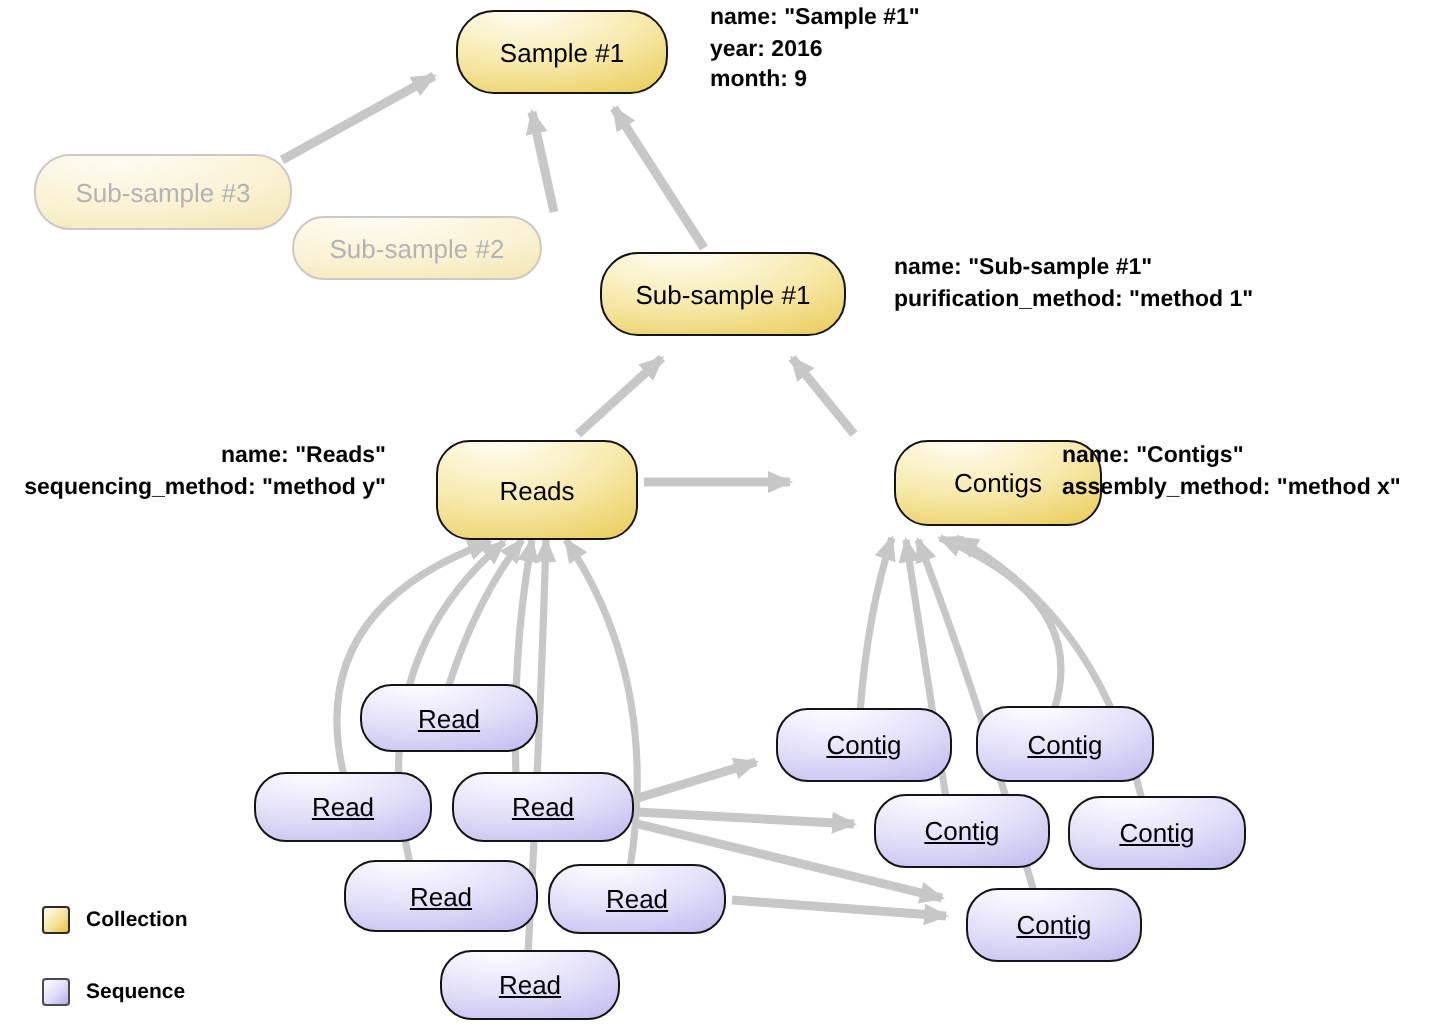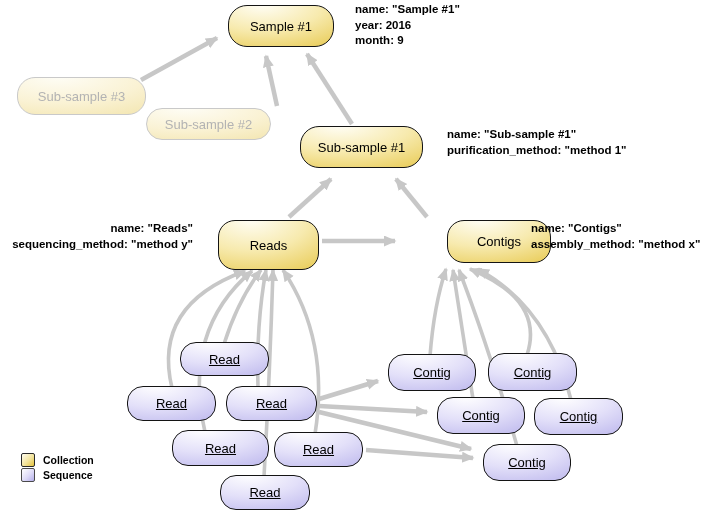--- a/index.html
+++ b/index.html
@@ -20,21 +20,21 @@
   .collection-faded{
     background:radial-gradient(ellipse 130% 150% at 32% -5%, #fefdf6 0%, #faf2d4 50%, #f1e2a6 100%);
     border:1.4px solid #c9c9c9;border-radius:18px;color:#b3b3b3;
   }
   .sequence{
     background:radial-gradient(ellipse 130% 150% at 32% -5%, #ffffff 0%, #e3e0f9 45%, #b4aeea 100%);
     border:1.6px solid #141414;border-radius:16px;text-decoration:underline;
   }
   .annotation{position:absolute;font-size:11.5px;font-weight:bold;color:#000;line-height:15.5px;white-space:nowrap;}
   .annotation.right{text-align:right;}
-  .legend{position:absolute;left:21px;top:453px;display:flex;flex-direction:column;gap:1px;}
+  .legend{position:absolute;left:21px;top:453px;display:flex;flex-direction:column;gap:22px;}
   .legend-row{display:flex;align-items:center;gap:8px;}
   .swatch{width:14px;height:14px;box-sizing:border-box;border-radius:2px;}
   .swatch.col{background:linear-gradient(135deg,#fffdf2 0%,#f3e49c 55%,#e4c23c 100%);border:1px solid #2a2a2a;}
   .swatch.seq{background:linear-gradient(135deg,#ffffff 0%,#dedbf8 55%,#b4aeea 100%);border:1px solid #4a4a4a;}
   .legend-label{font-size:10.5px;font-weight:bold;color:#000;}
 </style>
 </head>
 <body>
 
 <div class="canvas">

